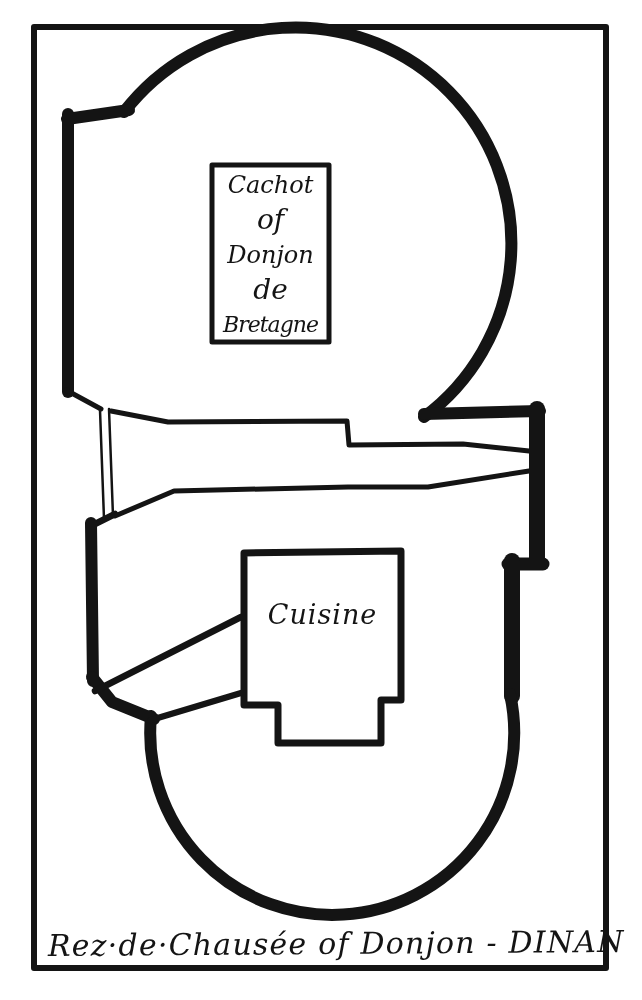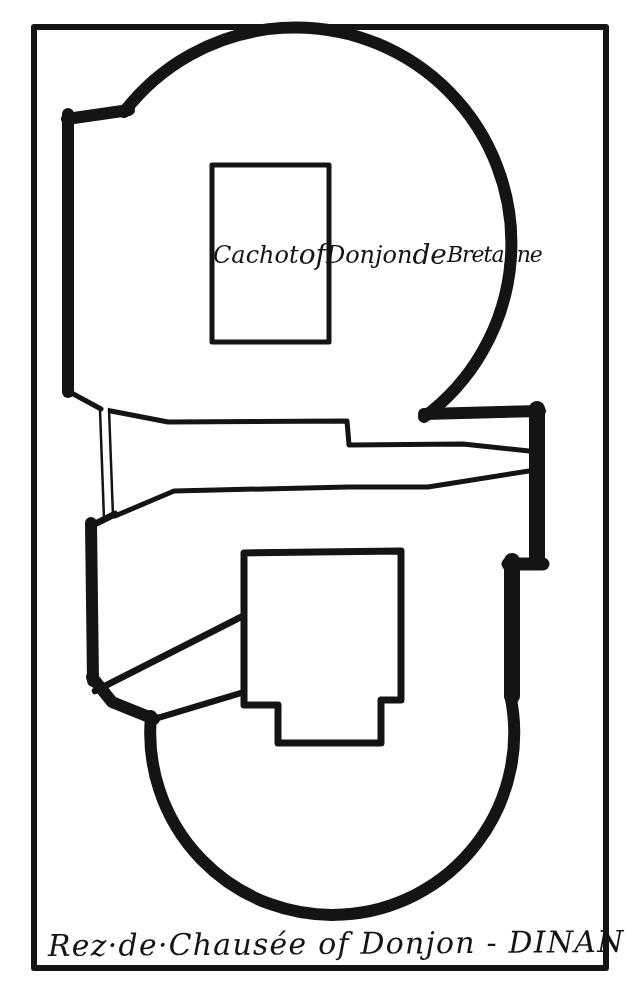--- a/index.html
+++ b/index.html
@@ -29,21 +29,21 @@
   .room{stroke-width:7;fill:var(--paper,#ffffff);}
   .box{stroke-width:5;fill:var(--paper,#ffffff);}
 
   .hand{
     font-style:italic;
     font-family:"DejaVu Serif", serif;
     color:var(--ink,#141414);
   }
   .cachot-label{
     position:absolute;left:213px;top:172px;width:115px;height:166px;
-    display:flex;flex-direction:row;justify-content:space-between;
+    display:flex;flex-direction:column;justify-content:space-between;
     align-items:center;text-align:right;
   }
   .cachot-label .line1,.cachot-label .line3{font-size:24px;line-height:26px;}
   .cachot-label .line2,.cachot-label .line4{font-size:28px;line-height:24px;}
   .cachot-label .line5{font-size:22px;line-height:26px;letter-spacing:-1px;}
   .cuisine-label{
     position:absolute;left:246px;top:599px;width:153px;
     text-align:center;font-size:27px;letter-spacing:1px;
   }
   .caption{
@@ -91,16 +91,17 @@
   </svg>
 
   <div class="cachot-label hand">
     <span class="line1">Cachot</span>
     <span class="line2">of</span>
     <span class="line3">Donjon</span>
     <span class="line4">de</span>
     <span class="line5">Bretagne</span>
   </div>
 
+  <div class="cuisine-label hand">Cuisine</div>
 
   <div class="caption hand">Rez·de·Chausée of Donjon - DINAN</div>
 
 </div>
 
 </body></html>

